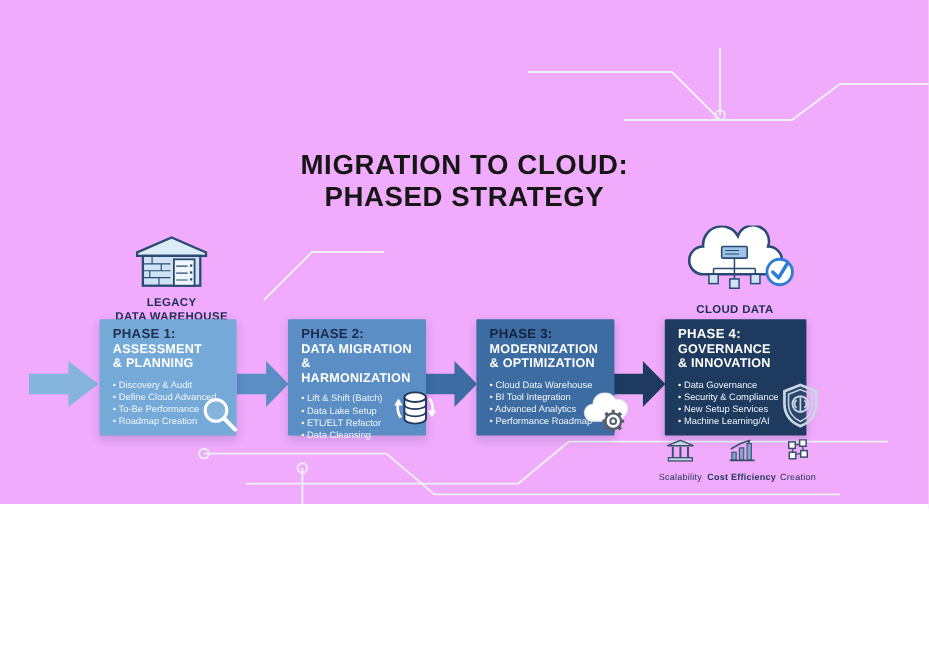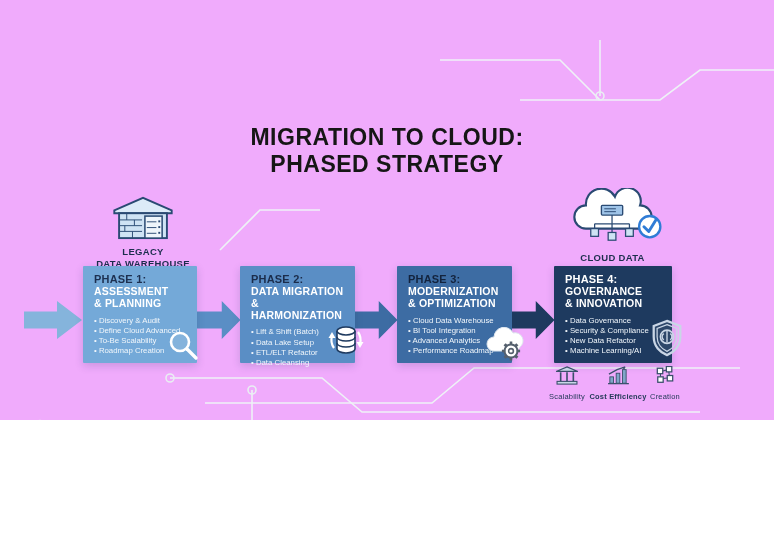--- a/index.html
+++ b/index.html
@@ -151,21 +151,21 @@
 
   <div class="phase-box" style="left: 83px; width: 114px; background: rgb(116, 169, 216);">
     <div class="phase-heading" style="color: rgb(29, 48, 80);">PHASE 1:</div>
     <div class="phase-title">
       <div>ASSESSMENT</div>
       <div>&amp; PLANNING</div>
     </div>
     <ul class="bullets">
       <li class="bullet">Discovery &amp; Audit</li>
       <li class="bullet">Define Cloud Advanced</li>
-      <li class="bullet">To-Be Scalability</li>
+      <li class="bullet">To-Be Performance</li>
       <li class="bullet">Roadmap Creation</li>
     </ul>
     <svg class="corner-icon" style="right:-2px;bottom:2px;" width="32" height="32" viewBox="0 0 32 32">
       <circle cx="13" cy="13" r="9" fill="rgba(255,255,255,0.12)" stroke="#ffffff" stroke-width="2.6"></circle>
       <line x1="20" y1="20" x2="29" y2="29" stroke="#ffffff" stroke-width="3.4" stroke-linecap="round"></line>
     </svg>
   </div>
 
   <div class="phase-box" style="left: 240px; width: 115px; background: rgb(90, 142, 197);">
     <div class="phase-heading" style="color: rgb(27, 44, 74);">PHASE 2:</div>
@@ -224,21 +224,21 @@
 
   <div class="phase-box" style="left: 554px; width: 118px; background: rgb(30, 58, 95);">
     <div class="phase-heading" style="color: rgb(255, 255, 255);">PHASE 4:</div>
     <div class="phase-title">
       <div>GOVERNANCE</div>
       <div>&amp; INNOVATION</div>
     </div>
     <ul class="bullets">
       <li class="bullet">Data Governance</li>
       <li class="bullet">Security &amp; Compliance</li>
-      <li class="bullet">New Data Refactor</li>
+      <li class="bullet">New Setup Services</li>
       <li class="bullet">Machine Learning/AI</li>
     </ul>
     <svg class="corner-icon" style="right:-12px;bottom:6px;" width="34" height="38" viewBox="0 0 26 30">
       <path d="M13 1.5 L23.5 5.5 V14 C23.5 21.5 18.5 26.5 13 28.5 C7.5 26.5 2.5 21.5 2.5 14 V5.5 Z" fill="rgba(255,255,255,0.07)" stroke="#c9d6e6" stroke-width="1.8"></path>
       <path d="M13 4.5 L20.8 7.5 V14 C20.8 19.8 17 23.8 13 25.5 C9 23.8 5.2 19.8 5.2 14 V7.5 Z" fill="none" stroke="#c9d6e6" stroke-width="1"></path>
       <circle cx="13" cy="14" r="5.2" fill="none" stroke="#c9d6e6" stroke-width="1.3"></circle>
       <path d="M13 9.5 V18.5 M10.5 11.5 A3 3 0 0 0 10.5 16.5 M15.5 11.5 A3 3 0 0 1 15.5 16.5" fill="none" stroke="#c9d6e6" stroke-width="1.1"></path>
     </svg>
   </div>
 

